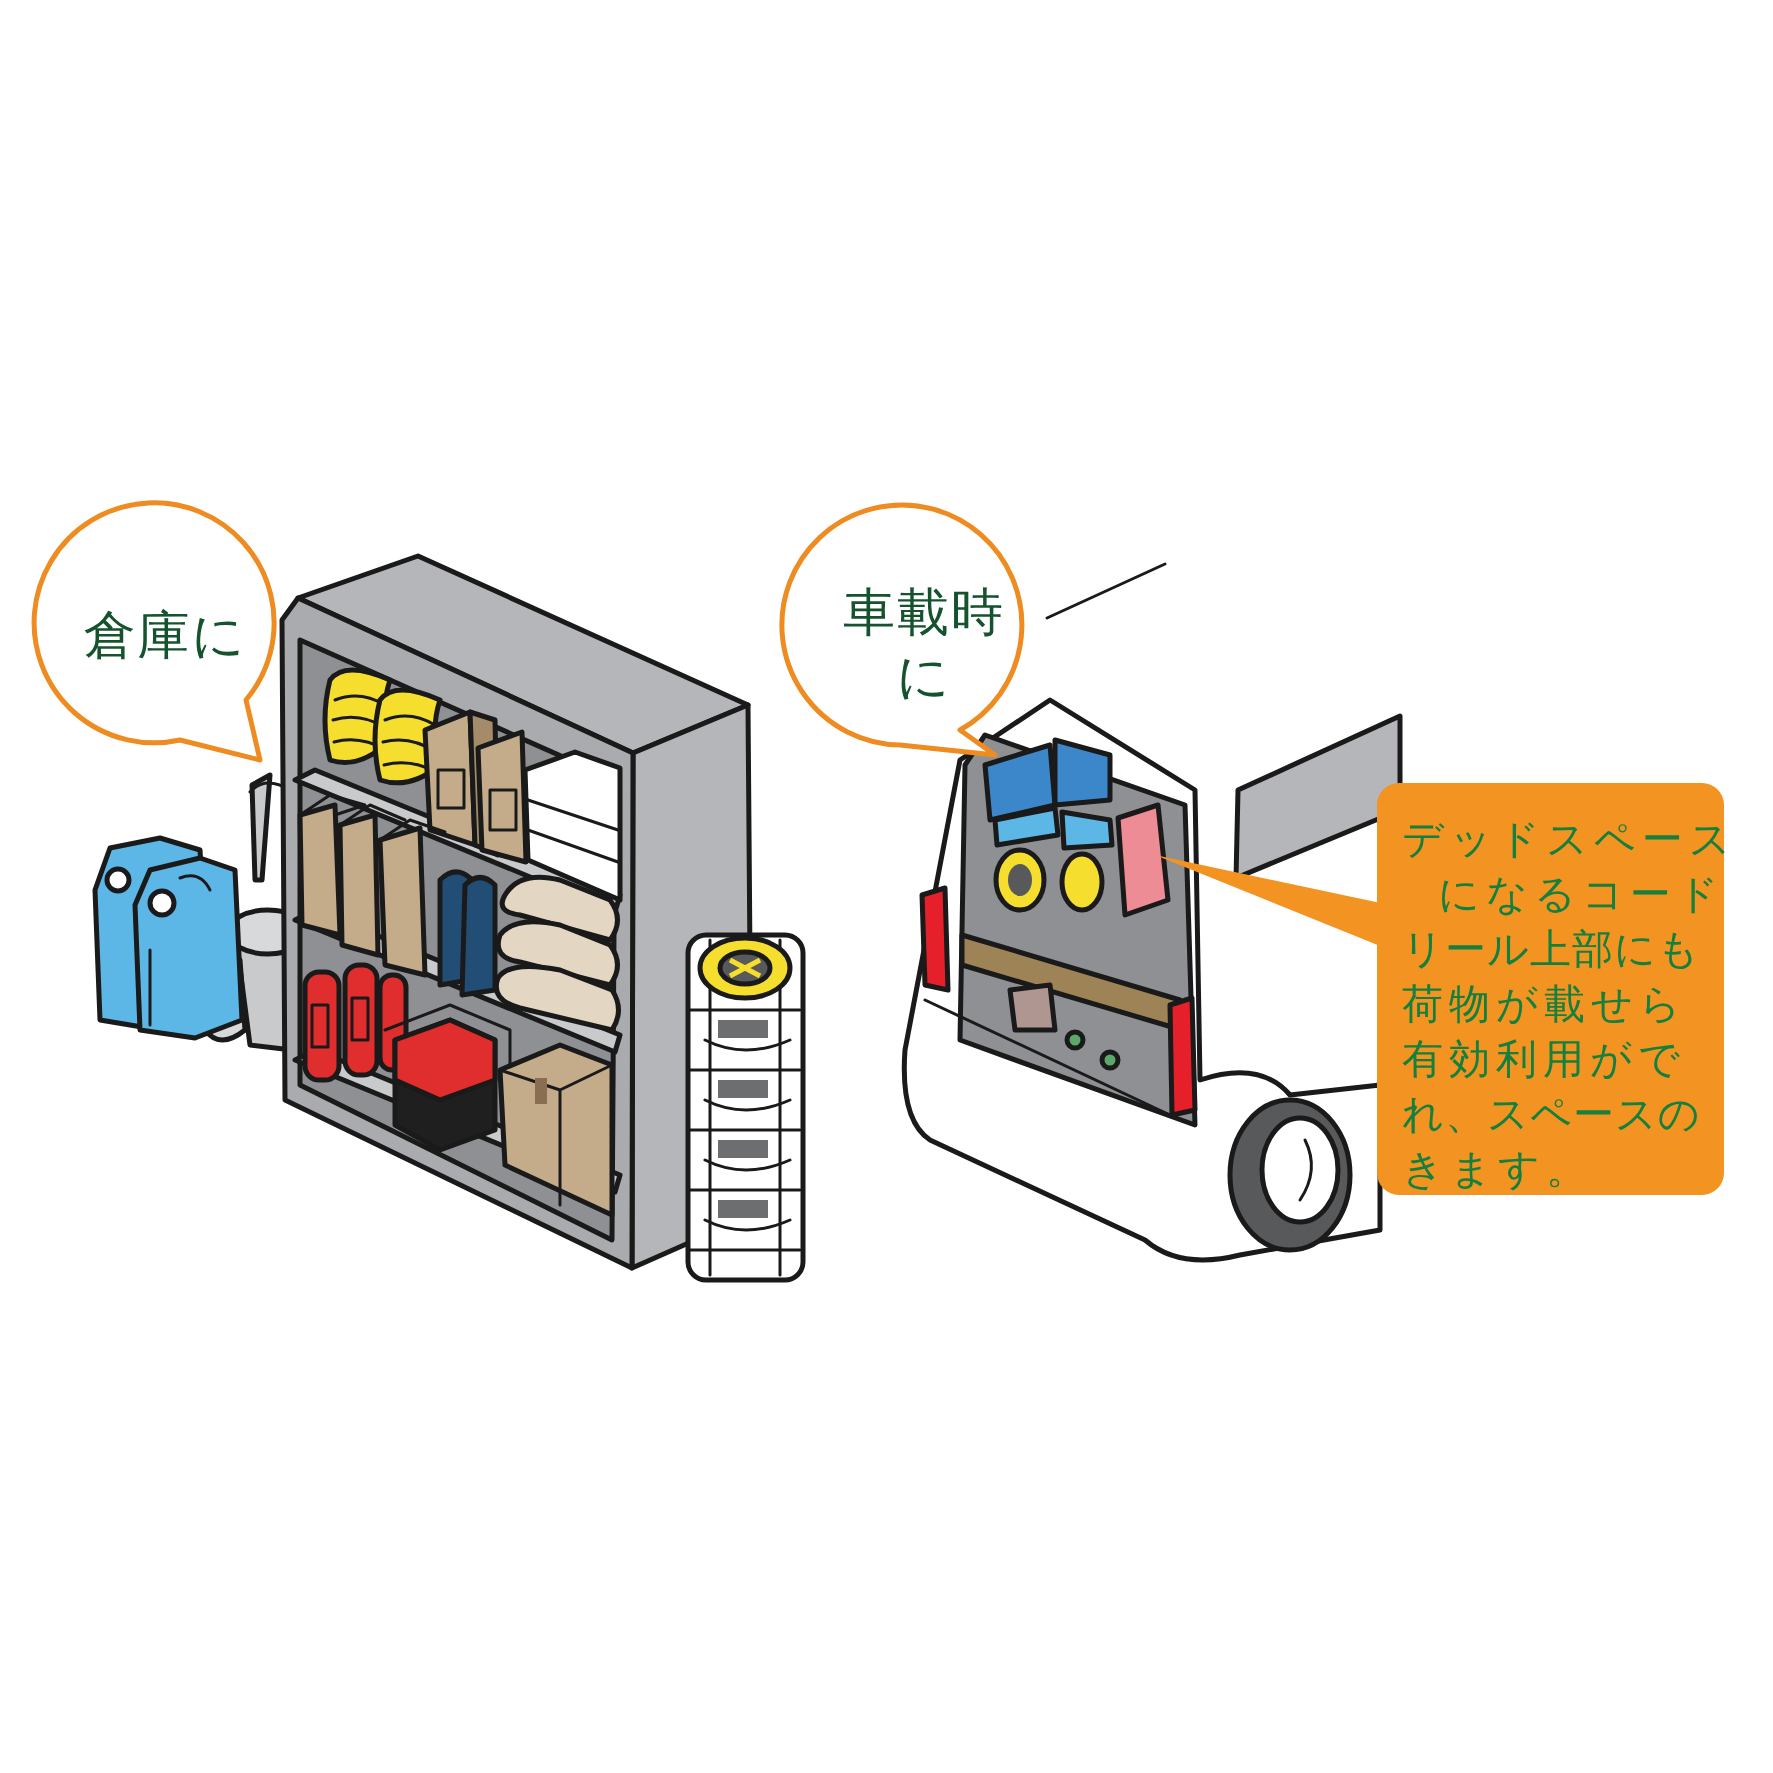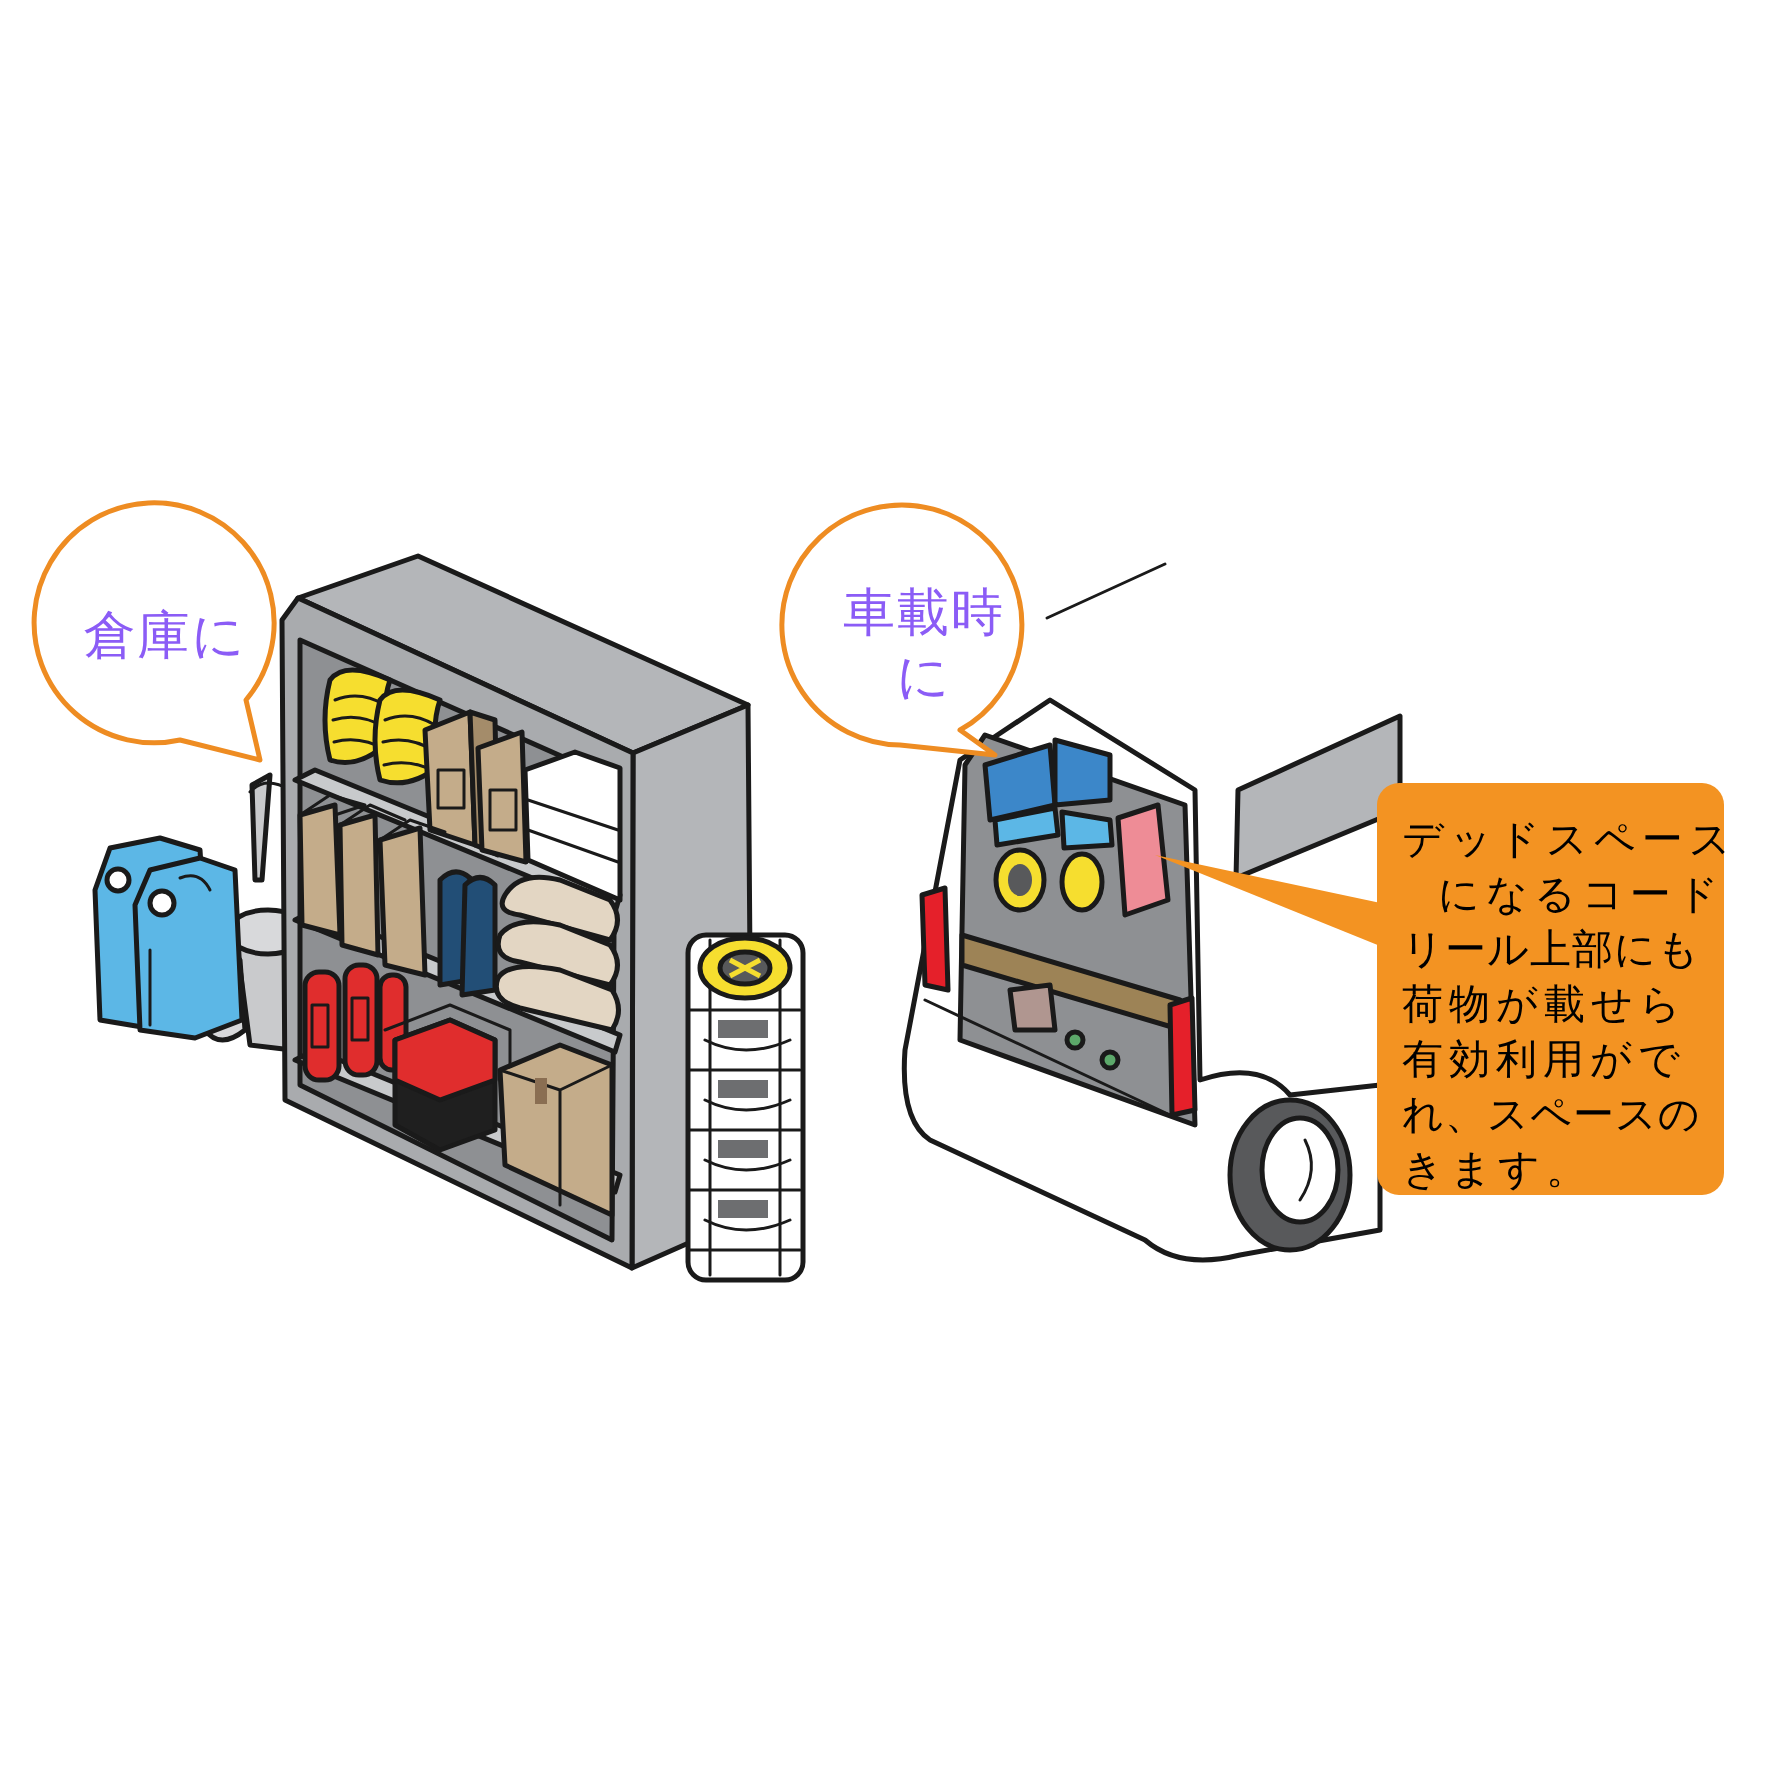--- a/index.html
+++ b/index.html
@@ -1,22 +1,22 @@
 <!DOCTYPE html>
 <html><head>
 <meta charset="utf-8">
 <style>
   html, body { margin:0; padding:0; background:#ffffff; }
   body { width:1773px; height:1773px; position:relative; overflow:hidden;
          font-family:"DejaVu Sans", sans-serif; }
   .abs { position:absolute; }
   svg.scene { position:absolute; left:0; top:0; }
-  .bubble-text { position:absolute; color:#8b5cf6; text-align:center;
+  .bubble-text { position:absolute; color:#14532d; text-align:center;
                  font-family:"DejaVu Sans", sans-serif; font-size:52px; line-height:64px; letter-spacing:2px; }
-  .callout-text { position:absolute; color:#000000; font-family:"DejaVu Sans", sans-serif;
+  .callout-text { position:absolute; color:#15803d; font-family:"DejaVu Sans", sans-serif;
                   font-size:41px; line-height:55px; letter-spacing:6px; white-space:pre; }
 </style>
 </head>
 <body>
 
 <svg class="scene" width="1773" height="1773" viewBox="0 0 1773 1773">
   <defs>
     <style>
       .o { stroke:#1a1a1a; stroke-width:5; stroke-linejoin:round; stroke-linecap:round; }
       .t { stroke:#1a1a1a; stroke-width:3; stroke-linejoin:round; stroke-linecap:round; fill:none; }

